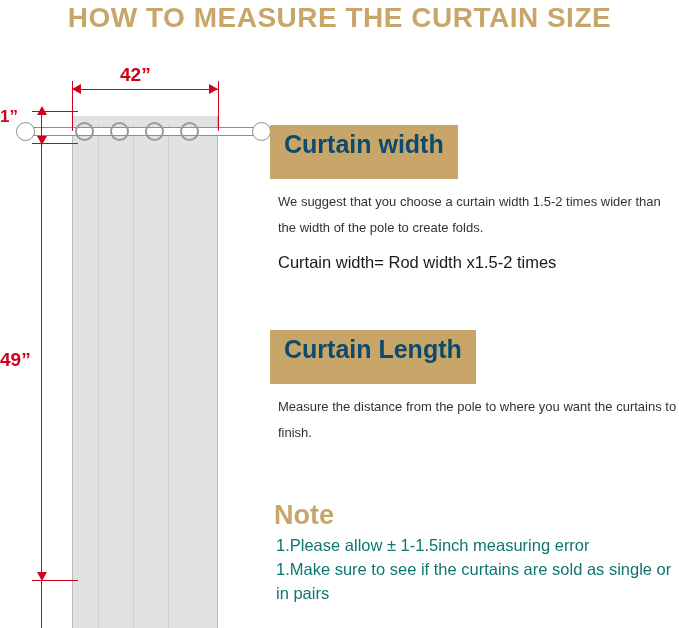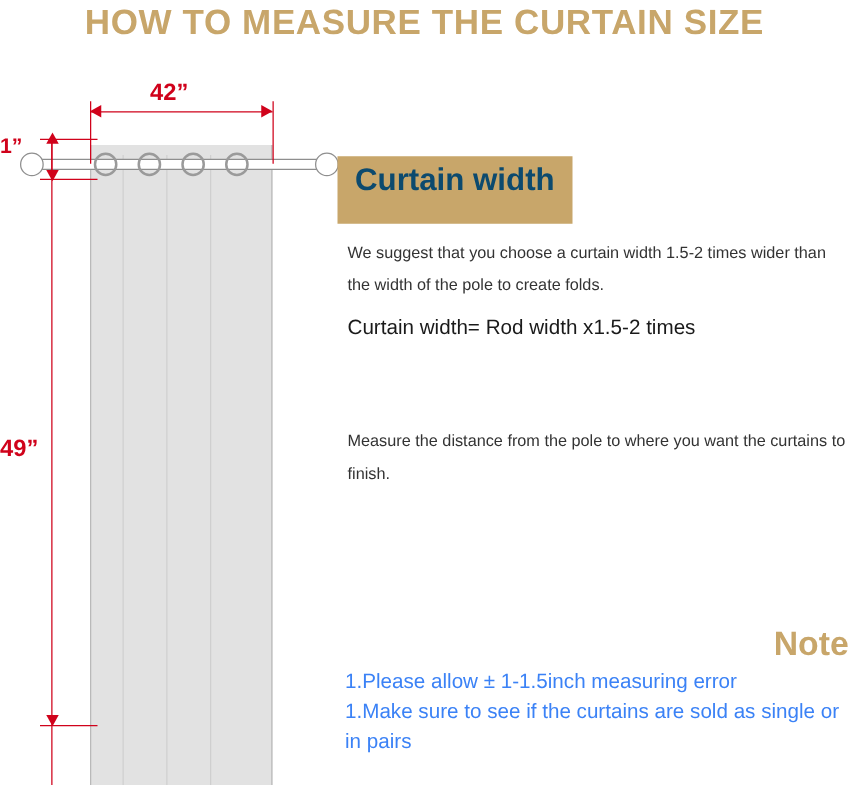--- a/index.html
+++ b/index.html
@@ -184,24 +184,23 @@
     color: #1a1a1a;
     font-size: 16.5px;
     font-weight: normal;
     margin: 12px 0 0 8px;
   }
   .note-head {
     color: #c8a66a;
     font-size: 27px;
     font-weight: bold;
     margin: 0 0 2px 4px;
-    text-align: right;
   }
   .note-line {
-    color: #3b82f6;
+    color: #0f766e;
     font-size: 16.5px;
     line-height: 24px;
     margin-left: 6px;
   }
 </style>
 </head>
 <body>
 
 <div id="page">
 
@@ -246,20 +245,21 @@
 
   <div class="right-col">
 
     <div style="position:absolute; left:0; top:0; width:409px;">
       <div class="section-banner">Curtain width</div>
       <div class="body-text">We suggest that you choose a curtain width 1.5-2 times wider than the width of the pole to create folds.</div>
       <div class="bold-text">Curtain width= Rod width x1.5-2 times</div>
     </div>
 
     <div style="position:absolute; left:0; top:205px; width:409px;">
+      <div class="section-banner">Curtain Length</div>
       <div class="body-text">Measure the distance from the pole to where you want the curtains to finish.</div>
     </div>
 
     <div style="position:absolute; left:0; top:375px; width:409px;">
       <div class="note-head">Note</div>
       <div class="note-line">1.Please allow ± 1-1.5inch measuring error</div>
       <div class="note-line">1.Make sure to see if the curtains are sold as single or in pairs</div>
     </div>
   </div>
 

